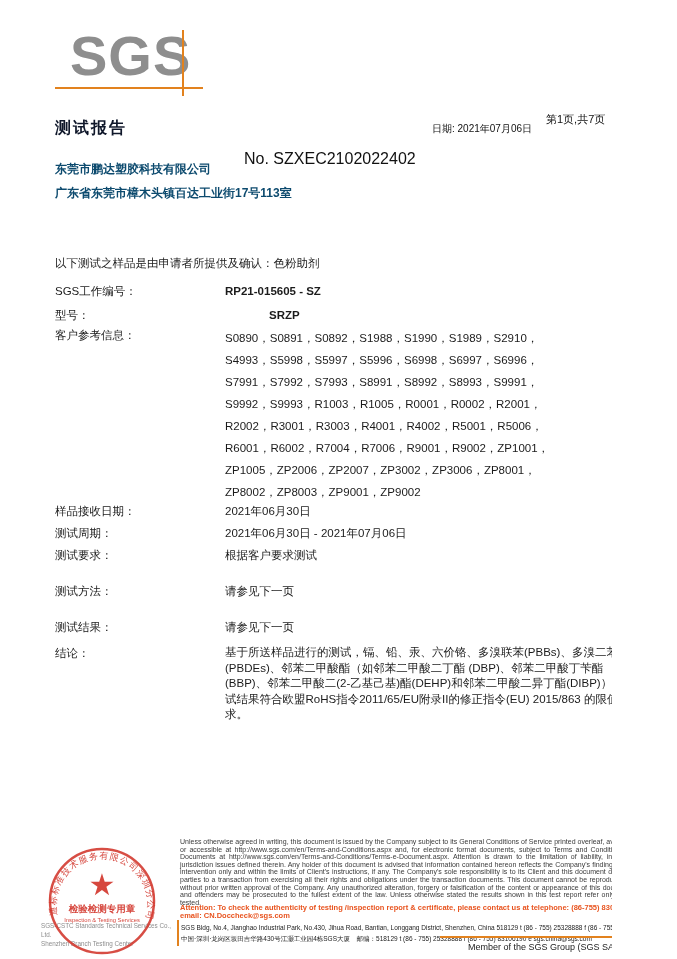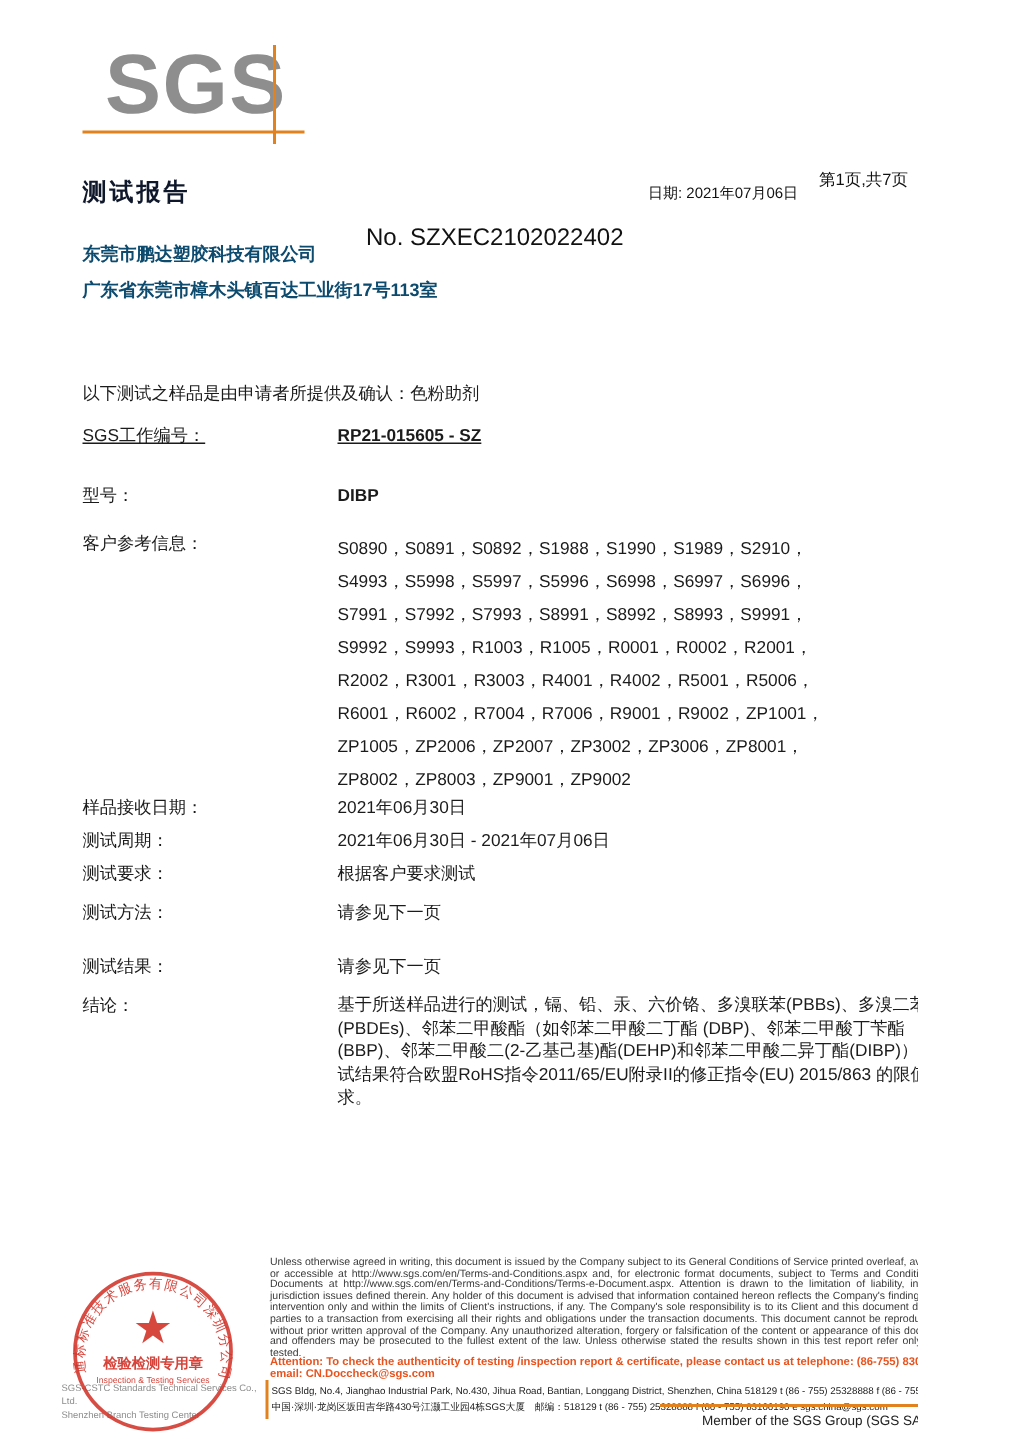--- a/index.html
+++ b/index.html
@@ -18,22 +18,22 @@
   .h-date  { position:absolute; left:432px; top:122px; font-size:10px; color:#111; }
   .h-page  { position:absolute; left:546px; top:112px; font-size:11px; color:#111; }
   .applicant { position:absolute; left:55px; top:157px; font-size:12px; font-weight:bold; line-height:24px; color:#0c4a6e; }
   
   .body-block { position:absolute; left:55px; top:255px; width:590px; font-size:11.5px; line-height:16px; color:#1b1b1b; }
   .stmt { margin-bottom:12px; }
   .row { display:flex; }
   .row .lbl { width:170px; flex:none; }
   .row .val { flex:1; }
   .bold { font-weight:bold; }
-  .mb8 { margin-bottom:24px;text-decoration:underline; } .mb4 { margin-bottom:16px; } .mb6 { margin-bottom:6px; }
-  .mb2 { margin-bottom:10px; } .mb7 { margin-bottom:7px; } .mb10 { margin-bottom:10px;margin-top:20px; }
+  .mb8 { margin-bottom:8px; } .mb4 { margin-bottom:4px;gap:44px; } .mb6 { margin-bottom:6px; }
+  .mb2 { margin-bottom:20px; } .mb7 { margin-bottom:7px; } .mb10 { margin-bottom:10px;margin-top:20px; }
   .ref-lines div { line-height:22px; }
   .conclusion-val { line-height:15.5px; }
   
   .footer { position:absolute; left:0; top:835px; width:677px; height:124px; font-family:"Liberation Sans","DejaVu Sans",sans-serif; }
   .disclaimer { position:absolute; left:180px; top:3px; width:489px; font-size:7px; line-height:7.6px;
     color:#3a3a3a; text-align:justify; }
   .attention { position:absolute; left:180px; top:69px; width:489px; font-size:7.5px; line-height:8.2px;
     font-weight:bold; color:#e8531e; }
   .addr { position:absolute; left:181px; top:87px; width:492px; font-size:6.5px; line-height:11px; color:#1b1b1b; white-space:nowrap; overflow:hidden; }
   .addr-vline { position:absolute; left:177px; top:85px; width:2px; height:26px; background:#e2821e; }
@@ -64,21 +64,21 @@
   <div class="body-block">
     <div class="stmt">以下测试之样品是由申请者所提供及确认：色粉助剂</div>
 
     <div class="row mb8">
       <div class="lbl">SGS工作编号：</div>
       <div class="val bold">RP21-015605 - SZ</div>
     </div>
 
     <div class="row mb4">
       <div class="lbl">型号：</div>
-      <div class="val bold">DIBP</div>
+      <div class="val bold">SRZP</div>
     </div>
 
     <div class="row">
       <div class="lbl">客户参考信息：</div>
       <div class="val ref-lines">
         <div>S0890，S0891，S0892，S1988，S1990，S1989，S2910，</div>
         <div>S4993，S5998，S5997，S5996，S6998，S6997，S6996，</div>
         <div>S7991，S7992，S7993，S8991，S8992，S8993，S9991，</div>
         <div>S9992，S9993，R1003，R1005，R0001，R0002，R2001，</div>
         <div>R2002，R3001，R3003，R4001，R4002，R5001，R5006，</div>

